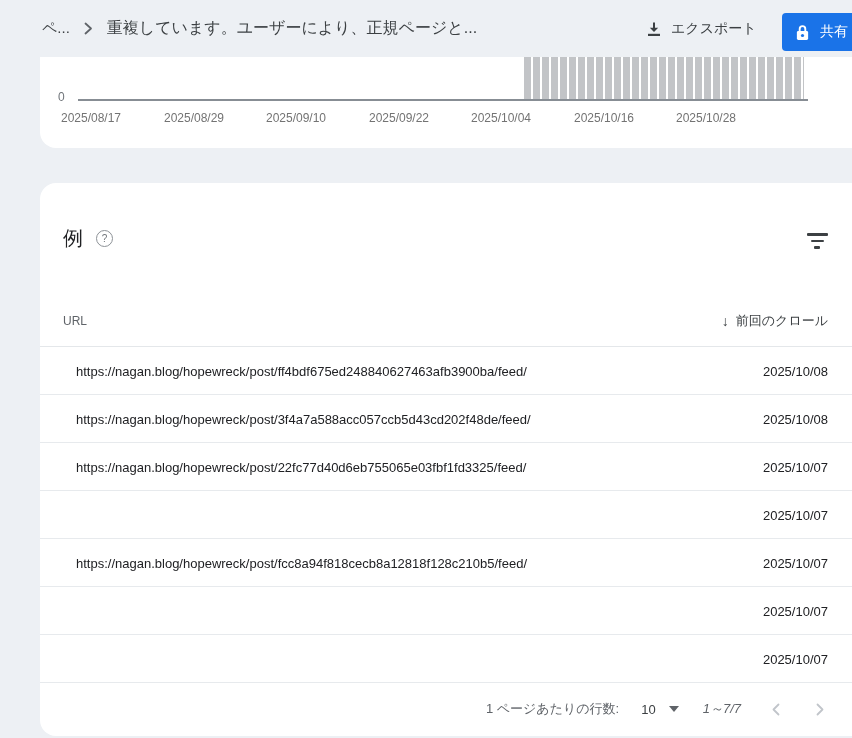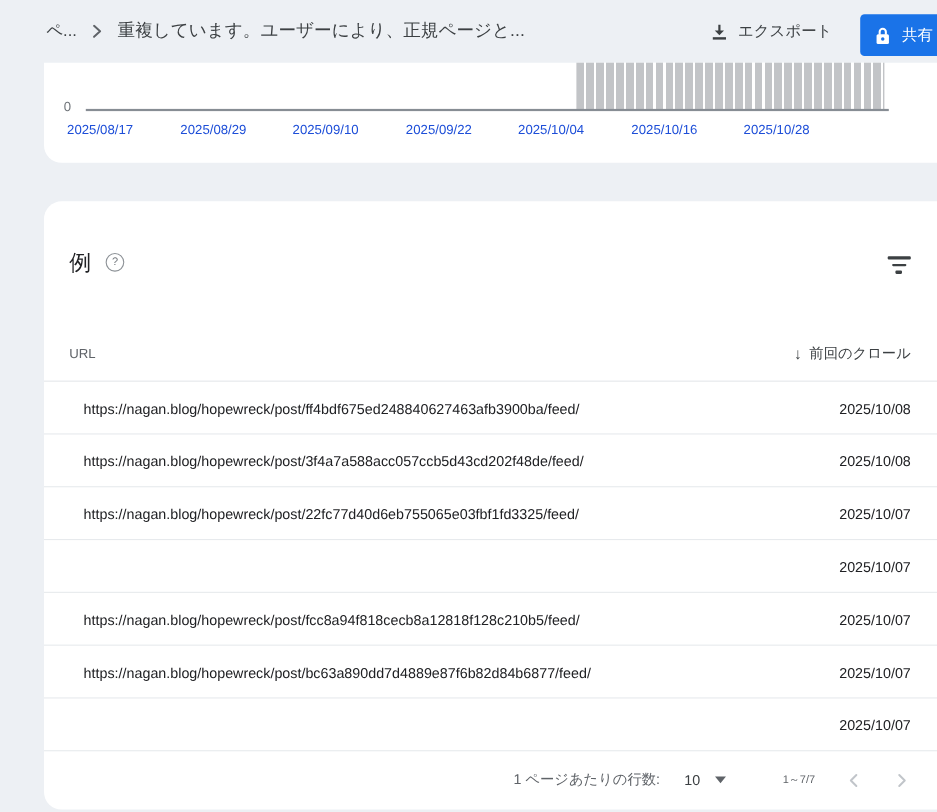--- a/index.html
+++ b/index.html
@@ -19,21 +19,21 @@
     border-radius:4px;display:flex;align-items:center;padding:0 0 0 13px;gap:10px;cursor:pointer;}
   .sharebtn span{font-size:14px;color:#ffffff;white-space:nowrap;text-align:right;}
 
   
   .chartcard{position:absolute;left:40px;right:-20px;top:57px;height:91px;background:#ffffff;
     border-radius:0 0 16px 16px;}
   .hatch{position:absolute;left:484px;top:0;width:280px;height:43px;
     background:repeating-linear-gradient(90deg,#c2c4c7 0px,#c2c4c7 7px,#ffffff 7px,#ffffff 9px);}
   .axisline{position:absolute;left:38px;top:42px;width:730px;height:2px;background:#878d94;}
   .ylabel{position:absolute;left:18px;top:33px;font-size:12px;color:#70757a;}
-  .xtick{position:absolute;top:54px;transform:translateX(-50%);font-size:12px;color:#1d4ed8;white-space:nowrap;}
+  .xtick{position:absolute;top:54px;transform:translateX(-50%);font-size:12px;color:#737373;white-space:nowrap;}
 
   
   .excard{position:absolute;left:40px;right:-20px;top:183px;bottom:2px;background:#ffffff;
     border-radius:16px 16px 16px 16px;}
   .exheader{position:absolute;left:23px;top:42px;display:flex;align-items:center;gap:13px;}
   .extitle{font-size:20px;color:#202124;}
   .helpicon{width:17px;height:17px;border:1.5px solid #8d9297;border-radius:50%;display:inline-flex;
     align-items:center;justify-content:center;font-size:10px;color:#70757a;cursor:pointer;}
   .filterbtn{position:absolute;left:764px;top:46px;width:26px;height:24px;background:none;border:none;
     cursor:pointer;display:flex;flex-direction:column;align-items:center;justify-content:center;gap:4px;padding:0;}
@@ -53,21 +53,21 @@
     font-size:13px;color:#202124;white-space:nowrap;}
   .td-date{position:absolute;right:44px;top:0;height:48px;display:flex;align-items:center;
     font-size:13px;color:#202124;}
 
   .pager{position:absolute;left:0;right:0;top:500px;height:52px;display:flex;align-items:center;
     justify-content:flex-end;padding-right:45px;}
   .pg-label{font-size:13px;color:#5f6368;}
   .pg-value{font-size:13px;color:#3c4043;margin-left:22px;cursor:pointer;}
   .pg-tri{width:0;height:0;border-left:5px solid transparent;border-right:5px solid transparent;
     border-top:6px solid #5f6368;margin-left:13px;cursor:pointer;}
-  .pg-range{font-size:10px;color:#5f6368;margin-left:52px;}
+  .pg-range{font-size:13px;color:#5f6368;margin-left:24px;font-style:italic;}
   .pg-nav{background:none;border:none;padding:0;margin-left:28px;cursor:default;display:flex;align-items:center;}
 </style>
 </head>
 <body>
 
 <div class="frame">
 
   <div class="appbar">
     <div class="crumbwrap">
       <span class="crumb">ペ...</span>
@@ -146,21 +146,20 @@
         <span class="td-date">2025/10/07</span>
       </div>
       <div class="trow">
         <span class="td-date">2025/10/07</span>
       </div>
       <div class="trow">
         <span class="td-url">https://nagan.blog/hopewreck/post/fcc8a94f818cecb8a12818f128c210b5/feed/</span>
         <span class="td-date">2025/10/07</span>
       </div>
       <div class="trow">
-        <span class="td-url">https://nagan.blog/hopewreck/post/bc63a890dd7d4889e87f6b82d84b6877/feed/</span>
         <span class="td-date">2025/10/07</span>
       </div>
       <div class="trow">
         <span class="td-date">2025/10/07</span>
       </div>
     </div>
 
     <div class="pager">
       <span class="pg-label">1 ページあたりの行数:</span>
       <span class="pg-value">10</span>

